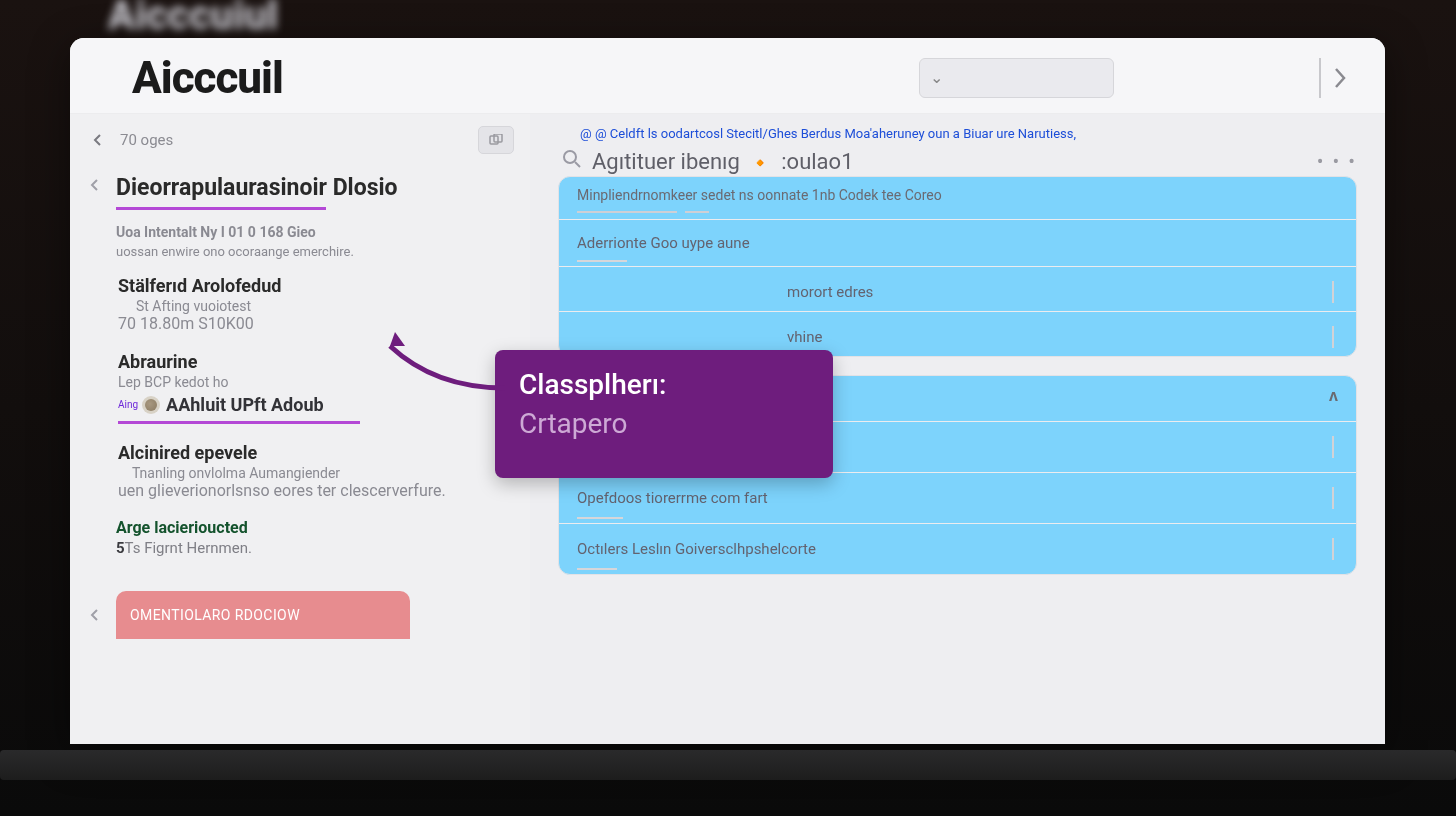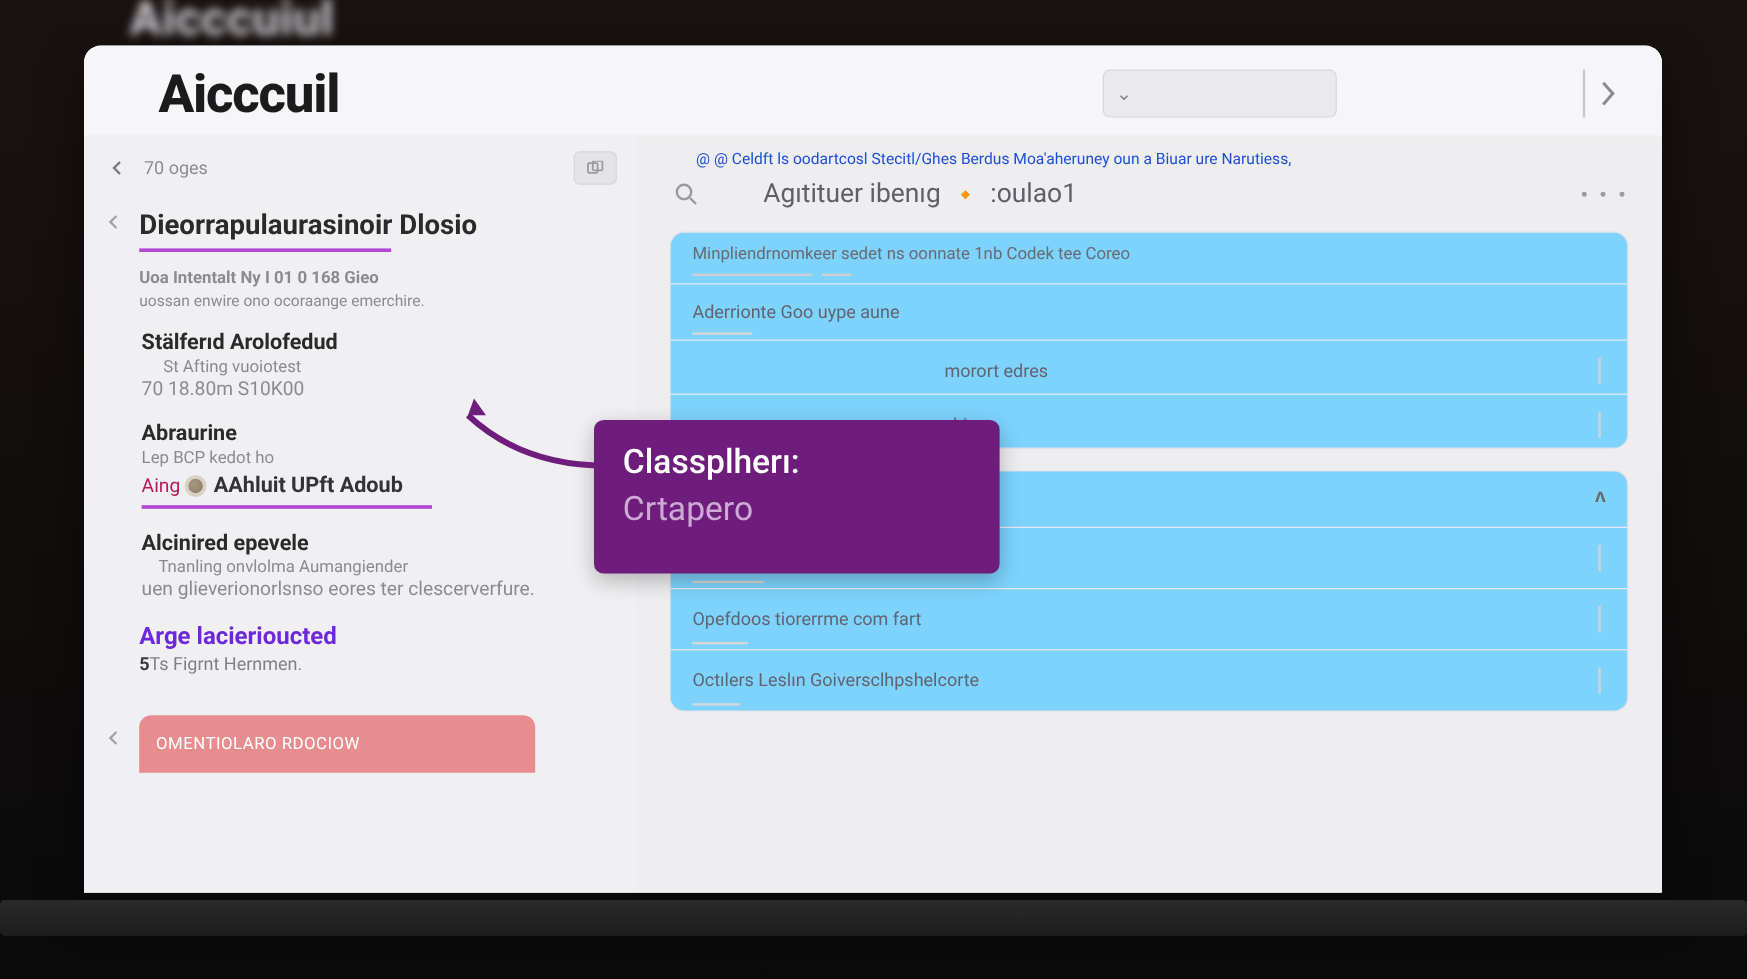--- a/index.html
+++ b/index.html
@@ -160,26 +160,26 @@
     .avatar-ico::after{
       content:""; position:absolute; inset:3px; border-radius:50%;
       background: radial-gradient(circle at 40% 40%, #a89880 0%, #8b7b62 100%);
     }
     .underline-purple2 {
       height: 3px;
       background: #b448d6;
       width: 242px;
       margin-top: 6px;
     }
-    .arge-title { font-size:20px; font-weight:700; color:#6d28d9; }
+    .arge-title { font-size:16px; font-weight:700; color:#14532d; }
     .arge-sub { font-size:15px; color:#7f7f86; margin-top:2px;}
     .arge-sub b { font-weight:700; color:#3a3a3f;}
     .red-btn {
       margin-top: 34px;
-      width: 330px;
+      width: 294px;
       height: 48px;
       border-radius: 10px 10px 0 0;
       background: #e78c8f;
       color: #ffffff;
       padding: 0 14px;
       display: flex; align-items: center;
       font-size: 14px;
       letter-spacing: 0.4px;
     }
     .right-panel {
@@ -188,23 +188,22 @@
       padding: 10px 28px 20px 28px;
       overflow: hidden;
     }
     .context-line {
       font-size: 13px;
       color: #1d4ed8;
       margin: 2px 0 8px 22px;
     }
     .search-row {
       display: flex;
-      align-items: flex-end;
-      margin-bottom: 19px;
-      gap: 44px;
+      align-items: flex-start;
+      margin-bottom: 2px;
     }
     .mag {
       width: 22px; height: 22px; color:#9a9aa4; margin-right: 8px; margin-left: 4px;
     }
     .search-display {
       font-size: 22px;
       color: #5f5f68;
     }
     .emoji-ico {
       display:inline-block;
@@ -350,21 +349,21 @@
         <div class="block">
           <div class="block-title">Stälferıd Arolofedud</div>
           <div class="block-sub" style="padding-left:18px">St Afting vuoiotest</div>
           <div class="block-sub2">70  18.80m  S10K00</div>
         </div>
 
         <div class="block">
           <div class="block-title">Abraurine</div>
           <div class="block-sub">Lep BCP kedot ho</div>
           <div class="avatar-line">
-            <span style="font-size:16px;color:#be185d;font-weight:400;margin-right:4px">Aing</span>
+            <span style="font-size:10px;color:#6d28d9;font-weight:400;margin-right:4px">Aing</span>
             <span class="avatar-ico"></span>
             <span>AAhluit UPft Adoub</span>
           </div>
           <div class="underline-purple2"></div>
         </div>
 
         <div class="block">
           <div class="block-title">Alcinired epevele</div>
           <div class="block-sub" style="padding-left:14px">Tnanling onvlolma Aumangiender</div>
           <div class="block-sub2">uen glieverionorlsnso eores ter clescerverfure.</div>

